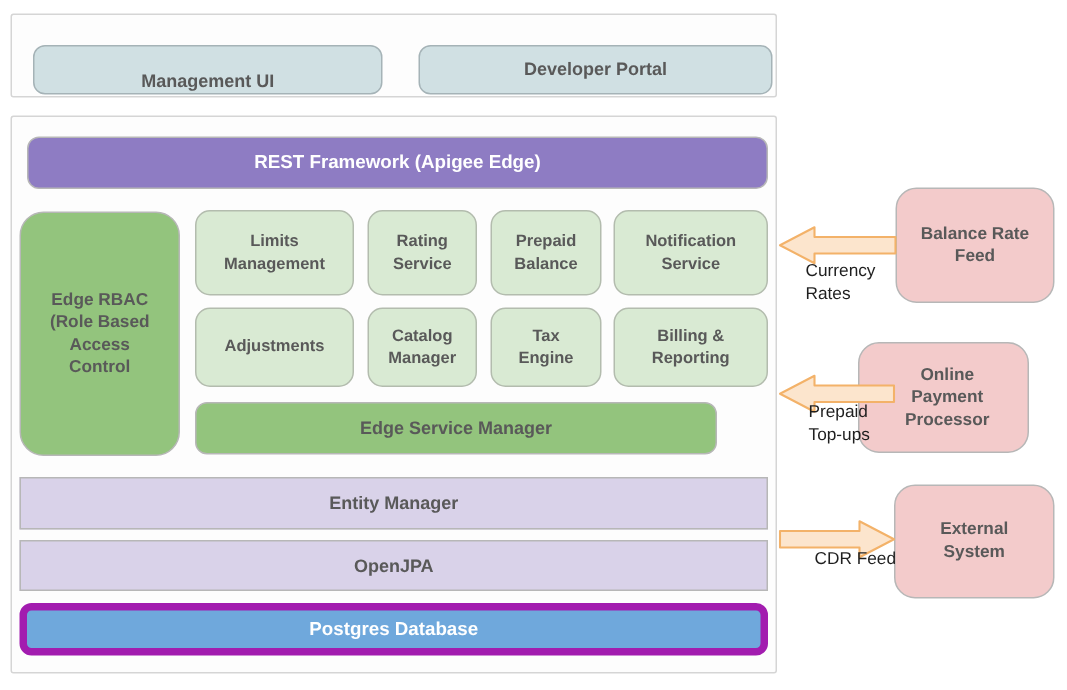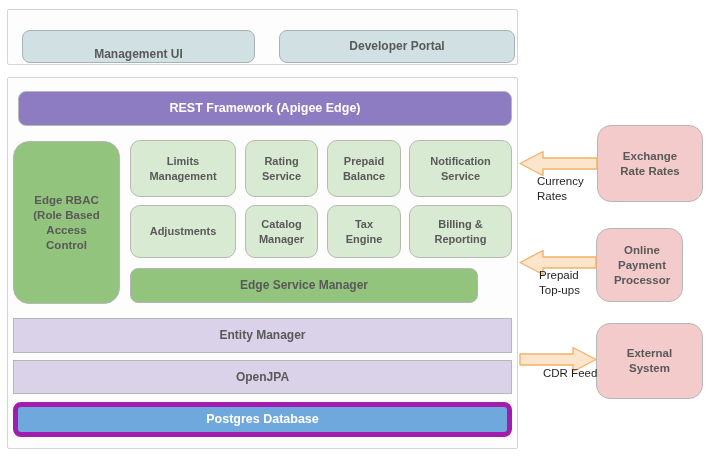--- a/index.html
+++ b/index.html
@@ -77,21 +77,21 @@
   #svc-tax          { left: 327px; top: 205px; width: 74px;  height: 53px; padding: 0 12px; justify-content: center; }
   #svc-billing      { left: 409px; top: 205px; width: 103px; height: 53px; }
 
   #edge-service-manager { left: 130px; top: 268px; width: 348px; height: 35px; }
   #entity-manager       { left: 13px;  top: 318px; width: 499px; height: 35px; }
   #openjpa              { left: 13px;  top: 360px; width: 499px; height: 34px; }
   #postgres-database    { left: 13px;  top: 402px; width: 499px; height: 35px; }
 
   
   #ext-exchange { left: 597px; top: 125px; width: 106px; height: 77px; }
-  #ext-payment  { left: 596px; top: 228px; width: 87px; height: 74px; padding-left: 20px; }
+  #ext-payment  { left: 572px; top: 228px; width: 114px; height: 74px; padding-left: 20px; }
   #ext-system   { left: 596px; top: 323px; width: 107px; height: 76px; }
 
   .flow-arrow { position: absolute; }
   #arrow-currency { left: 519px; top: 150px; }
   #arrow-topups   { left: 519px; top: 249px; }
   #arrow-cdr      { left: 519px; top: 346px; }
 
   .arrow-label {
     position: absolute;
     font-size: 11.5px;
@@ -162,21 +162,21 @@
 
 <div id="openjpa" class="abs node bar-lavender">
   <span>OpenJPA</span>
 </div>
 
 <div id="postgres-database" class="abs node bar-blue">
   <span>Postgres Database</span>
 </div>
 
 <div id="ext-exchange" class="abs node box-pink">
-  <span>Exchange Rate Rates</span>
+  <span>Balance Rate Feed</span>
 </div>
 <div id="ext-payment" class="abs node box-pink">
   <span>Online Payment Processor</span>
 </div>
 <div id="ext-system" class="abs node box-pink">
   <span>External System</span>
 </div>
 
 <svg id="arrow-currency" class="flow-arrow" width="79" height="27" viewBox="0 0 79 27">
   <polygon points="1,13.5 24,1.5 24,8 78,8 78,19 24,19 24,25.5" fill="#fce5cd" stroke="#f3b269" stroke-width="1.4" stroke-linejoin="round"></polygon>

